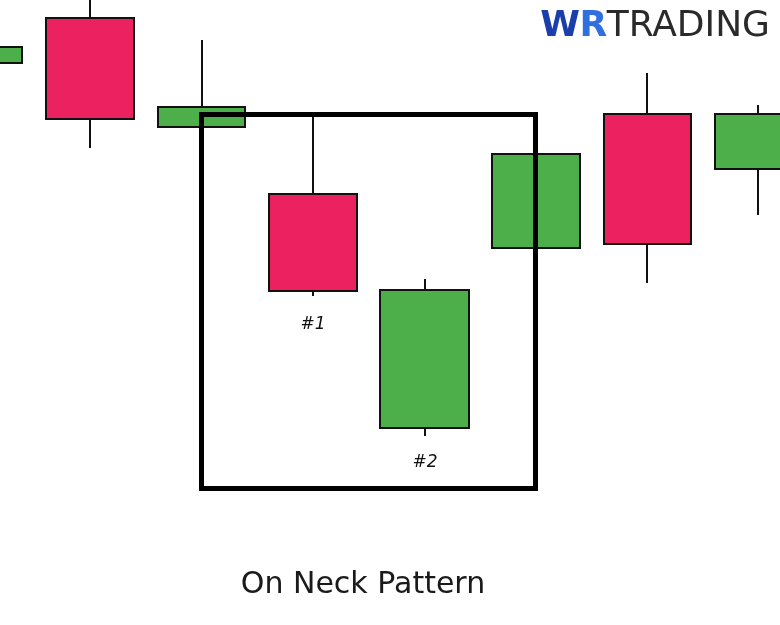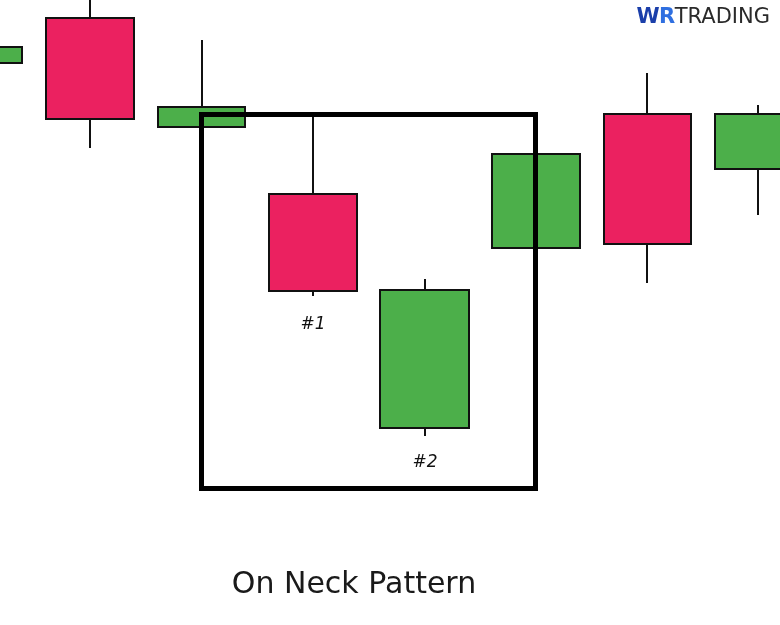--- a/index.html
+++ b/index.html
@@ -17,21 +17,21 @@
     background: #ffffff;
     overflow: hidden;
   }
 
   
   .logo {
     position: absolute;
     top: 6px;
     right: 10px;
     font-family: "DejaVu Sans", sans-serif;
-    font-size: 21px;
+    font-size: 36px;
     font-weight: bold;
     letter-spacing: -0.5px;
     line-height: 1;
     white-space: nowrap;
     user-select: none;
   }
   .logo .mark-w { color: #1b3faa; }
   .logo .mark-r { color: #2f6fe0; }
   .logo .word   { color: #2a2a2a; font-weight: normal; letter-spacing: 0px; }
 
@@ -79,20 +79,21 @@
   
   .caption {
     position: absolute;
     left: 0;
     width: 708px;
     text-align: center;
     font-family: "DejaVu Sans", sans-serif;
     font-size: 30px;
     color: #1a1a1a;
     white-space: nowrap;
+    padding-left: 9px;
   }
 </style>
 </head>
 <body>
 
 <div id="root">
 
   <div class="logo">
     <span class="mark-w">W</span><span class="mark-r">R</span><span class="word">TRADING</span>
   </div>

